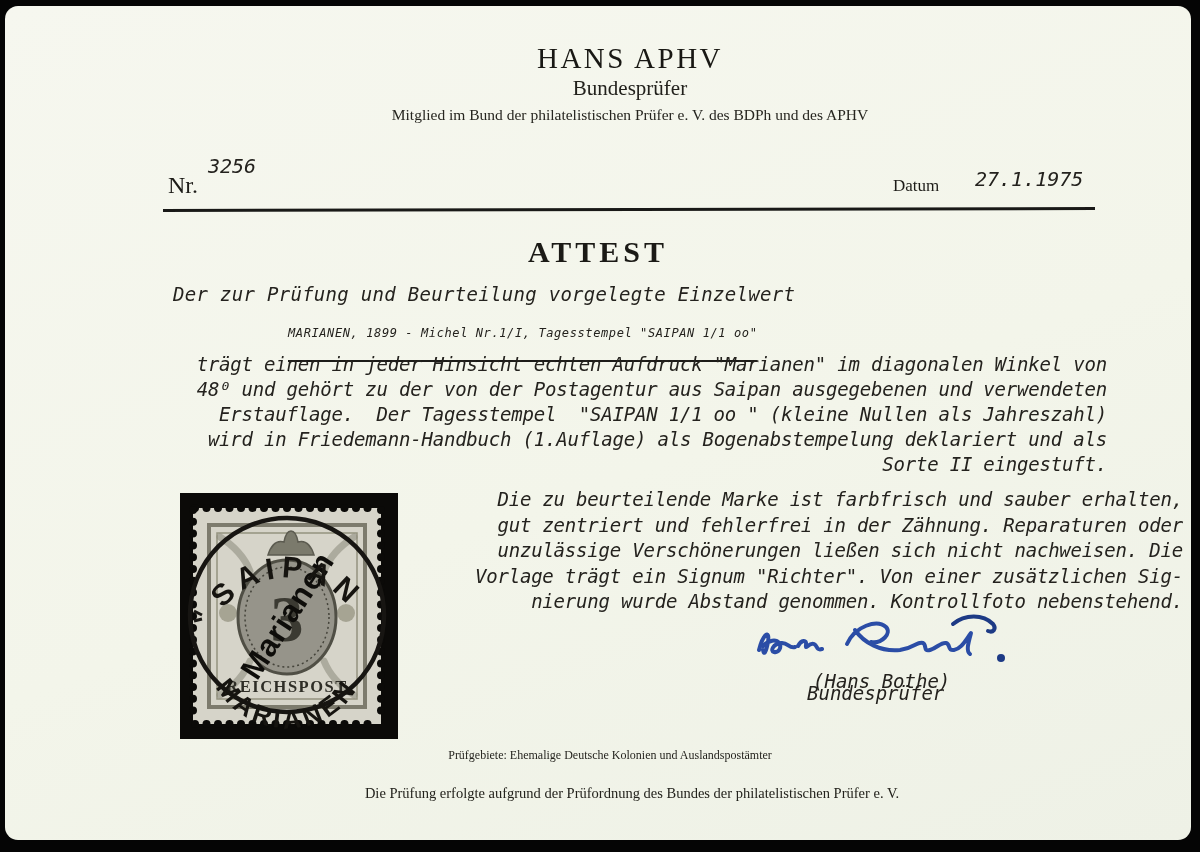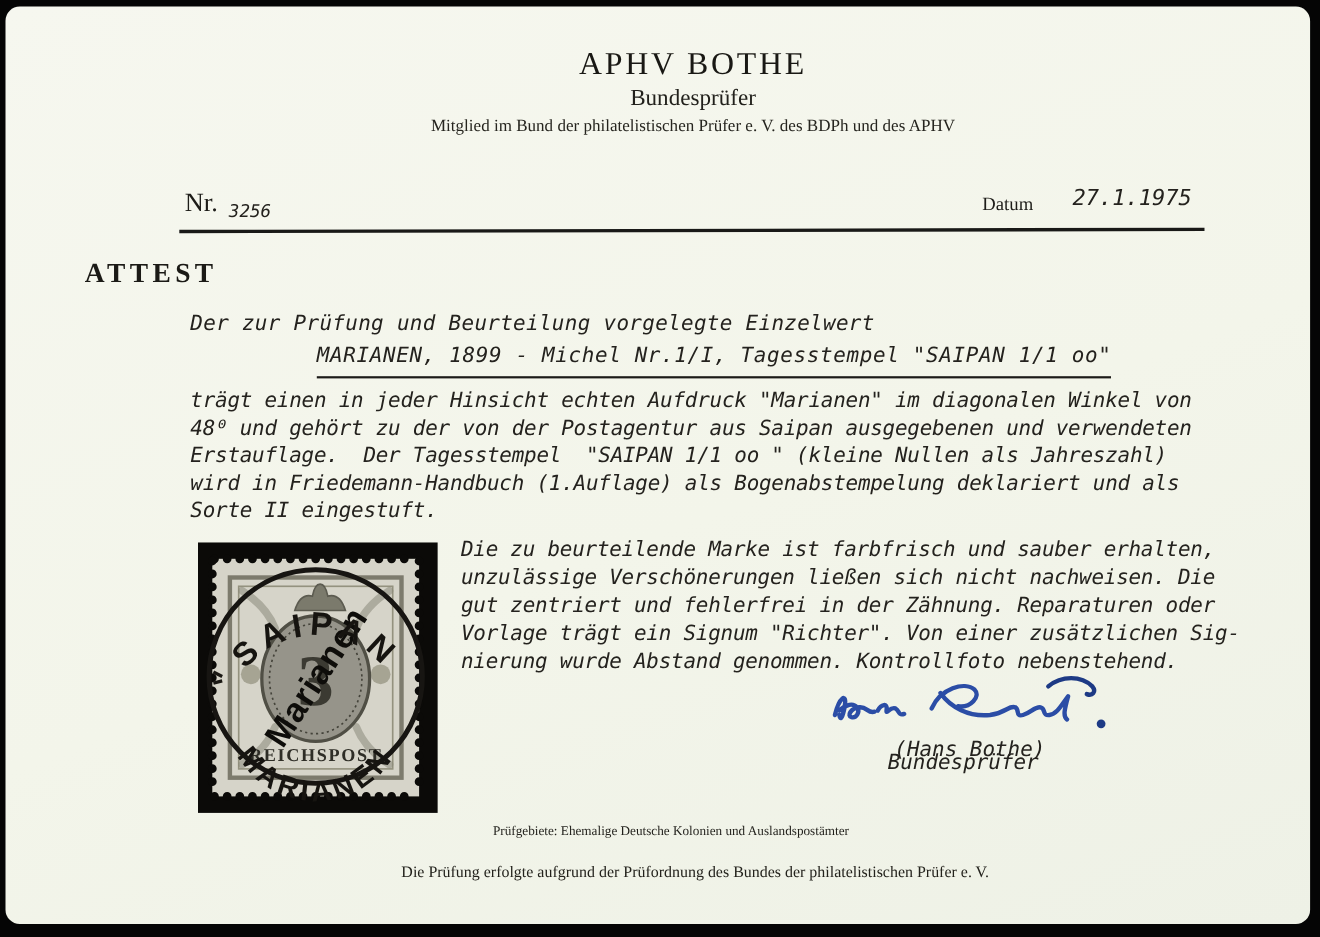--- a/index.html
+++ b/index.html
@@ -3,43 +3,43 @@
 <meta charset="utf-8">
 <style>
   html,body{margin:0;padding:0;background:#000;}
   .scan{position:relative;width:1200px;height:852px;background:#050505;overflow:hidden;
         font-family:"Liberation Serif",serif;}
   .paper{position:absolute;left:5px;top:6px;right:9px;bottom:12px;border-radius:13px;
          background:linear-gradient(160deg,#f6f7ef 0%,#f3f5ea 55%,#eef1e6 100%);}
   .serif{font-family:"Liberation Serif",serif;color:#1d1c18;}
   .script{font-family:"DejaVu Sans Mono",monospace;font-style:italic;color:#24221e;}
   .abs{position:absolute;}
-  .line{white-space:pre;}
+  .line{white-space:pre;text-align:right;}
 
   
   .letterhead{position:absolute;top:36px;left:0;right:0;text-align:center;padding-left:64px;}
   .lh-name{font-size:29px;line-height:32px;letter-spacing:2.5px;color:#191814;}
   .lh-title{font-size:21px;line-height:22px;margin-top:3px;color:#22211c;}
   .lh-membership{font-size:15.5px;line-height:16px;margin-top:8px;color:#26251f;}
   .lh-address{font-size:19px;line-height:20px;margin-top:9px;color:#1e1d18;font-weight:600;}
 
   
   .nr-label{left:163px;top:166px;font-size:24px;}
-  .nr-value{left:203px;top:176px;font-size:16px;}
+  .nr-value{left:203px;top:148px;font-size:20px;}
   .datum-label{left:888px;top:170px;font-size:17px;}
   .datum-value{left:970px;top:161px;font-size:20px;}
   .rule{left:158px;top:202px;width:932px;height:3px;background:#191917;transform:rotate(-0.12deg);}
 
   
-  .attest-heading{top:229px;left:0;right:0;padding-left:72px;margin:0;
-                  font-size:25px;font-weight:600;letter-spacing:4px;color:#1b1a16;
+  .attest-heading{top:229px;left:0;right:0;text-align:center;margin:0;
+                  font-size:30px;font-weight:600;letter-spacing:4px;color:#1b1a16;
                   font-family:"Liberation Serif",serif;}
   .intro{left:168px;top:277px;font-size:19px;letter-spacing:.3px;}
-  .subject{left:283px;top:306px;font-size:19px;letter-spacing:.6px;border-bottom:2.5px solid #1c1b18;
-           padding-bottom:8px;}
+  .subject{left:283px;top:320px;font-size:12px;letter-spacing:.6px;border-bottom:2.5px solid #1c1b18;
+           padding-bottom:20px;}
   .para1{left:168px;top:346px;width:934px;font-size:19px;line-height:25px;letter-spacing:-.2px;}
   .para2{left:414px;top:481px;width:764px;font-size:19px;line-height:25.5px;letter-spacing:-.2px;}
 
   
   .stamp-photo{left:175px;top:487px;width:218px;height:246px;margin:0;}
 
   
   .signature-block{left:738px;top:600px;width:330px;}
   .sig-ink{position:absolute;left:0;top:0;width:310px;height:64px;}
   .sig-typed{position:absolute;left:70px;top:64px;font-size:19px;}
@@ -49,21 +49,21 @@
   .foot1{top:742px;left:0;right:0;text-align:center;padding-left:24px;font-size:12px;color:#201f1a;}
   .foot2{top:779px;left:0;right:0;text-align:center;padding-left:68px;font-size:14.5px;color:#23221c;}
 </style>
 </head>
 <body>
 
 <div class="scan">
   <div class="paper">
 
     <header class="letterhead">
-      <div class="lh-name serif">APHV BOTHE</div>
+      <div class="lh-name serif">HANS APHV</div>
       <div class="lh-title serif">Bundesprüfer</div>
       <div class="lh-membership serif">Mitglied im Bund der philatelistischen Prüfer e. V. des BDPh und des APHV</div>
     </header>
 
     <span class="abs serif nr-label">Nr.</span>
     <span class="abs script nr-value">3256</span>
     <span class="abs serif datum-label">Datum</span>
     <span class="abs script datum-value">27.1.1975</span>
     <div class="abs rule"></div>
 
@@ -119,22 +119,22 @@
           <text font-family="Liberation Sans, sans-serif" font-weight="bold" font-size="26" letter-spacing="4" fill="#161410">
             <textPath href="#arcBottom" startOffset="50%" text-anchor="middle">MARIANEN</textPath>
           </text>
           <path d="M14 118 l8 4 M14 128 l8 -2" stroke="#1a1814" stroke-width="3"></path>
         </g>
       </svg>
     </figure>
 
     <div class="abs script para2">
       <div class="line">Die zu beurteilende Marke ist farbfrisch und sauber erhalten,</div>
+      <div class="line">gut zentriert und fehlerfrei in der Zähnung. Reparaturen oder</div>
       <div class="line">unzulässige Verschönerungen ließen sich nicht nachweisen. Die</div>
-      <div class="line">gut zentriert und fehlerfrei in der Zähnung. Reparaturen oder</div>
       <div class="line">Vorlage trägt ein Signum "Richter". Von einer zusätzlichen Sig-</div>
       <div class="line">nierung wurde Abstand genommen. Kontrollfoto nebenstehend.</div>
     </div>
 
     <div class="abs signature-block">
       <svg class="sig-ink" viewBox="0 0 310 64" xmlns="http://www.w3.org/2000/svg">
         <g fill="none" stroke="#2b4da6" stroke-width="4" stroke-linecap="round" stroke-linejoin="round">
           <path d="M16 44 C20 28 27 23 25 36 C23 46 21 50 20 44 M20 40 C26 34 33 33 36 37 C39 41 36 47 31 46 C27 45 30 38 38 37 C45 36 46 43 52 41 M55 40 C58 34 64 33 63 39 C62 45 66 36 71 38 C75 40 73 45 79 43"></path>
           <path d="M104 38 C112 20 134 13 143 21 C149 27 139 38 128 36 M112 24 C121 37 138 46 157 44 C172 42 174 35 180 37 C184 39 180 46 187 44 C194 42 198 36 203 37 C208 38 204 45 211 44 C218 43 222 35 228 27 C225 38 223 45 227 48"></path>
           <path d="M210 18 C222 8 240 8 250 18 C254 23 250 27 245 25" stroke="#1d3a85"></path>

